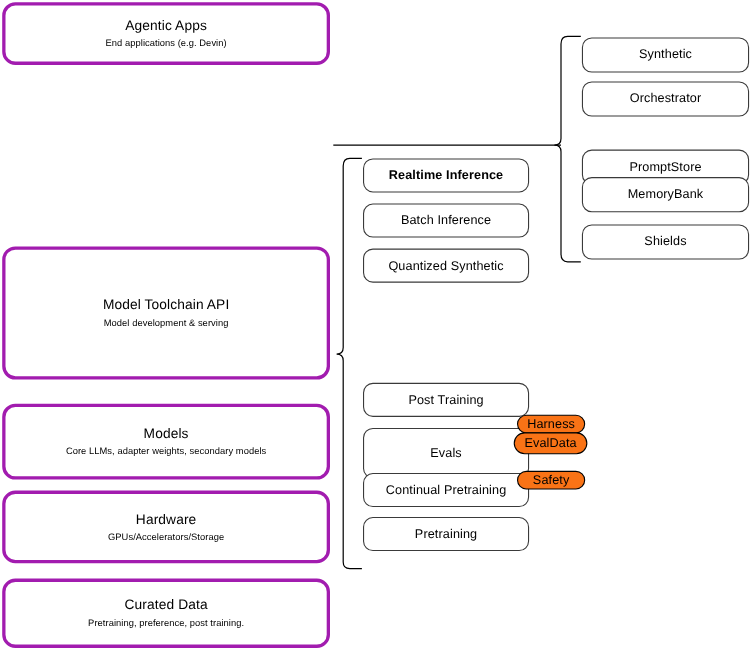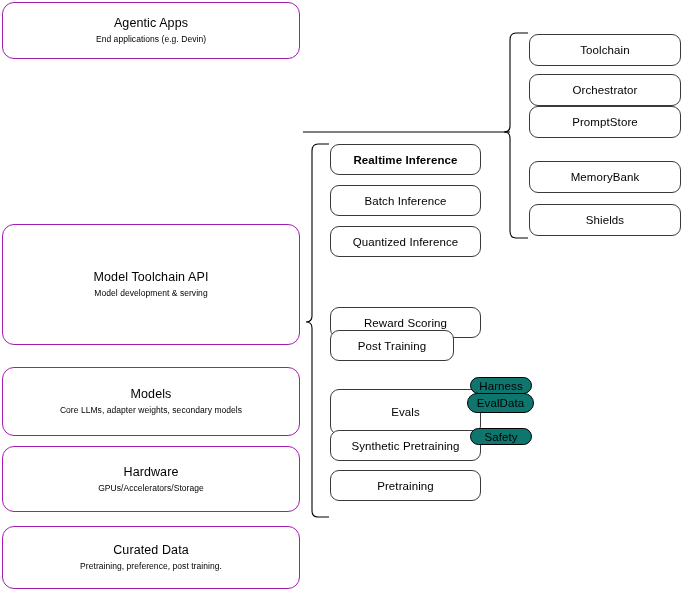--- a/index.html
+++ b/index.html
@@ -20,21 +20,21 @@
     left: 0; top: 0;
     width: 682px;
     height: 591px;
   }
 
   
   .box {
     position: absolute;
     box-sizing: border-box;
     background: #ffffff;
-    border: 1px solid #a21caf;
+    border: 3px solid #a21caf;
     border-radius: 12px;
     display: flex;
     flex-direction: column;
     align-items: center;
     justify-content: center;
     text-align: center;
   }
   .layer-title {
     font-size: 12.5px;
     line-height: 16px;
@@ -59,21 +59,21 @@
     justify-content: center;
     font-size: 11.5px;
     letter-spacing: 0.1px;
     white-space: nowrap;
   }
 
   
   .pill {
     position: absolute;
     box-sizing: border-box;
-    background: #0f766e;
+    background: #f97316;
     border: 1.6px solid #000000;
     border-radius: 999px;
     display: flex;
     align-items: center;
     justify-content: center;
     font-size: 11.5px;
     letter-spacing: 0.1px;
     white-space: nowrap;
     z-index: 5;
   }
@@ -130,42 +130,41 @@
 
   <div class="box" style="left:2px; top:526px; width:298px; height:63px;">
     <div class="layer-title">Curated Data</div>
     <div class="layer-sub">Pretraining, preference, post training.</div>
   </div>
 
   <div class="chip" style="left:330px; top:144px; width:151px; height:31px;font-weight:bold;">Realtime Inference</div>
 
   <div class="chip" style="left:330px; top:185px; width:151px; height:31px;">Batch Inference</div>
 
-  <div class="chip" style="left:330px; top:226px; width:151px; height:31px;">Quantized Inference</div>
+  <div class="chip" style="left:330px; top:226px; width:151px; height:31px;">Quantized Synthetic</div>
 
 
-  <div class="chip" style="left:330px; top:307px; width:151px; height:31px;">Reward Scoring</div>
 
-  <div class="chip" style="left:330px; top:330px; width:124px; height:31px;">Post Training</div>
+  <div class="chip" style="left:330px; top:348px; width:151px; height:31px;">Post Training</div>
 
   <div class="chip" style="left:330px; top:389px; width:151px; height:46px;">Evals</div>
 
-  <div class="chip" style="left:330px; top:430px; width:151px; height:31px;">Synthetic Pretraining</div>
+  <div class="chip" style="left:330px; top:430px; width:151px; height:31px;">Continual Pretraining</div>
 
   <div class="chip" style="left:330px; top:470px; width:151px; height:31px;">Pretraining</div>
 
   <div class="pill" style="left:470px; top:377px; width:62px; height:17px;">Harness</div>
 
   <div class="pill" style="left:467px; top:393px; width:67px; height:20px;">EvalData</div>
 
   <div class="pill" style="left:470px; top:409px; width:62px; height:17px;margin-top:19px;">Safety</div>
 
-  <div class="chip" style="left:529px; top:34px; width:152px; height:32px;">Toolchain</div>
+  <div class="chip" style="left:529px; top:34px; width:152px; height:32px;">Synthetic</div>
 
   <div class="chip" style="left:529px; top:74px; width:152px; height:32px;">Orchestrator</div>
 
-  <div class="chip" style="left:529px; top:106px; width:152px; height:32px;">PromptStore</div>
+  <div class="chip" style="left:529px; top:136px; width:152px; height:32px;">PromptStore</div>
 
   <div class="chip" style="left:529px; top:161px; width:152px; height:32px;">MemoryBank</div>
 
   <div class="chip" style="left:529px; top:204px; width:152px; height:32px;">Shields</div>
 
 </div>
 
 </body></html>

